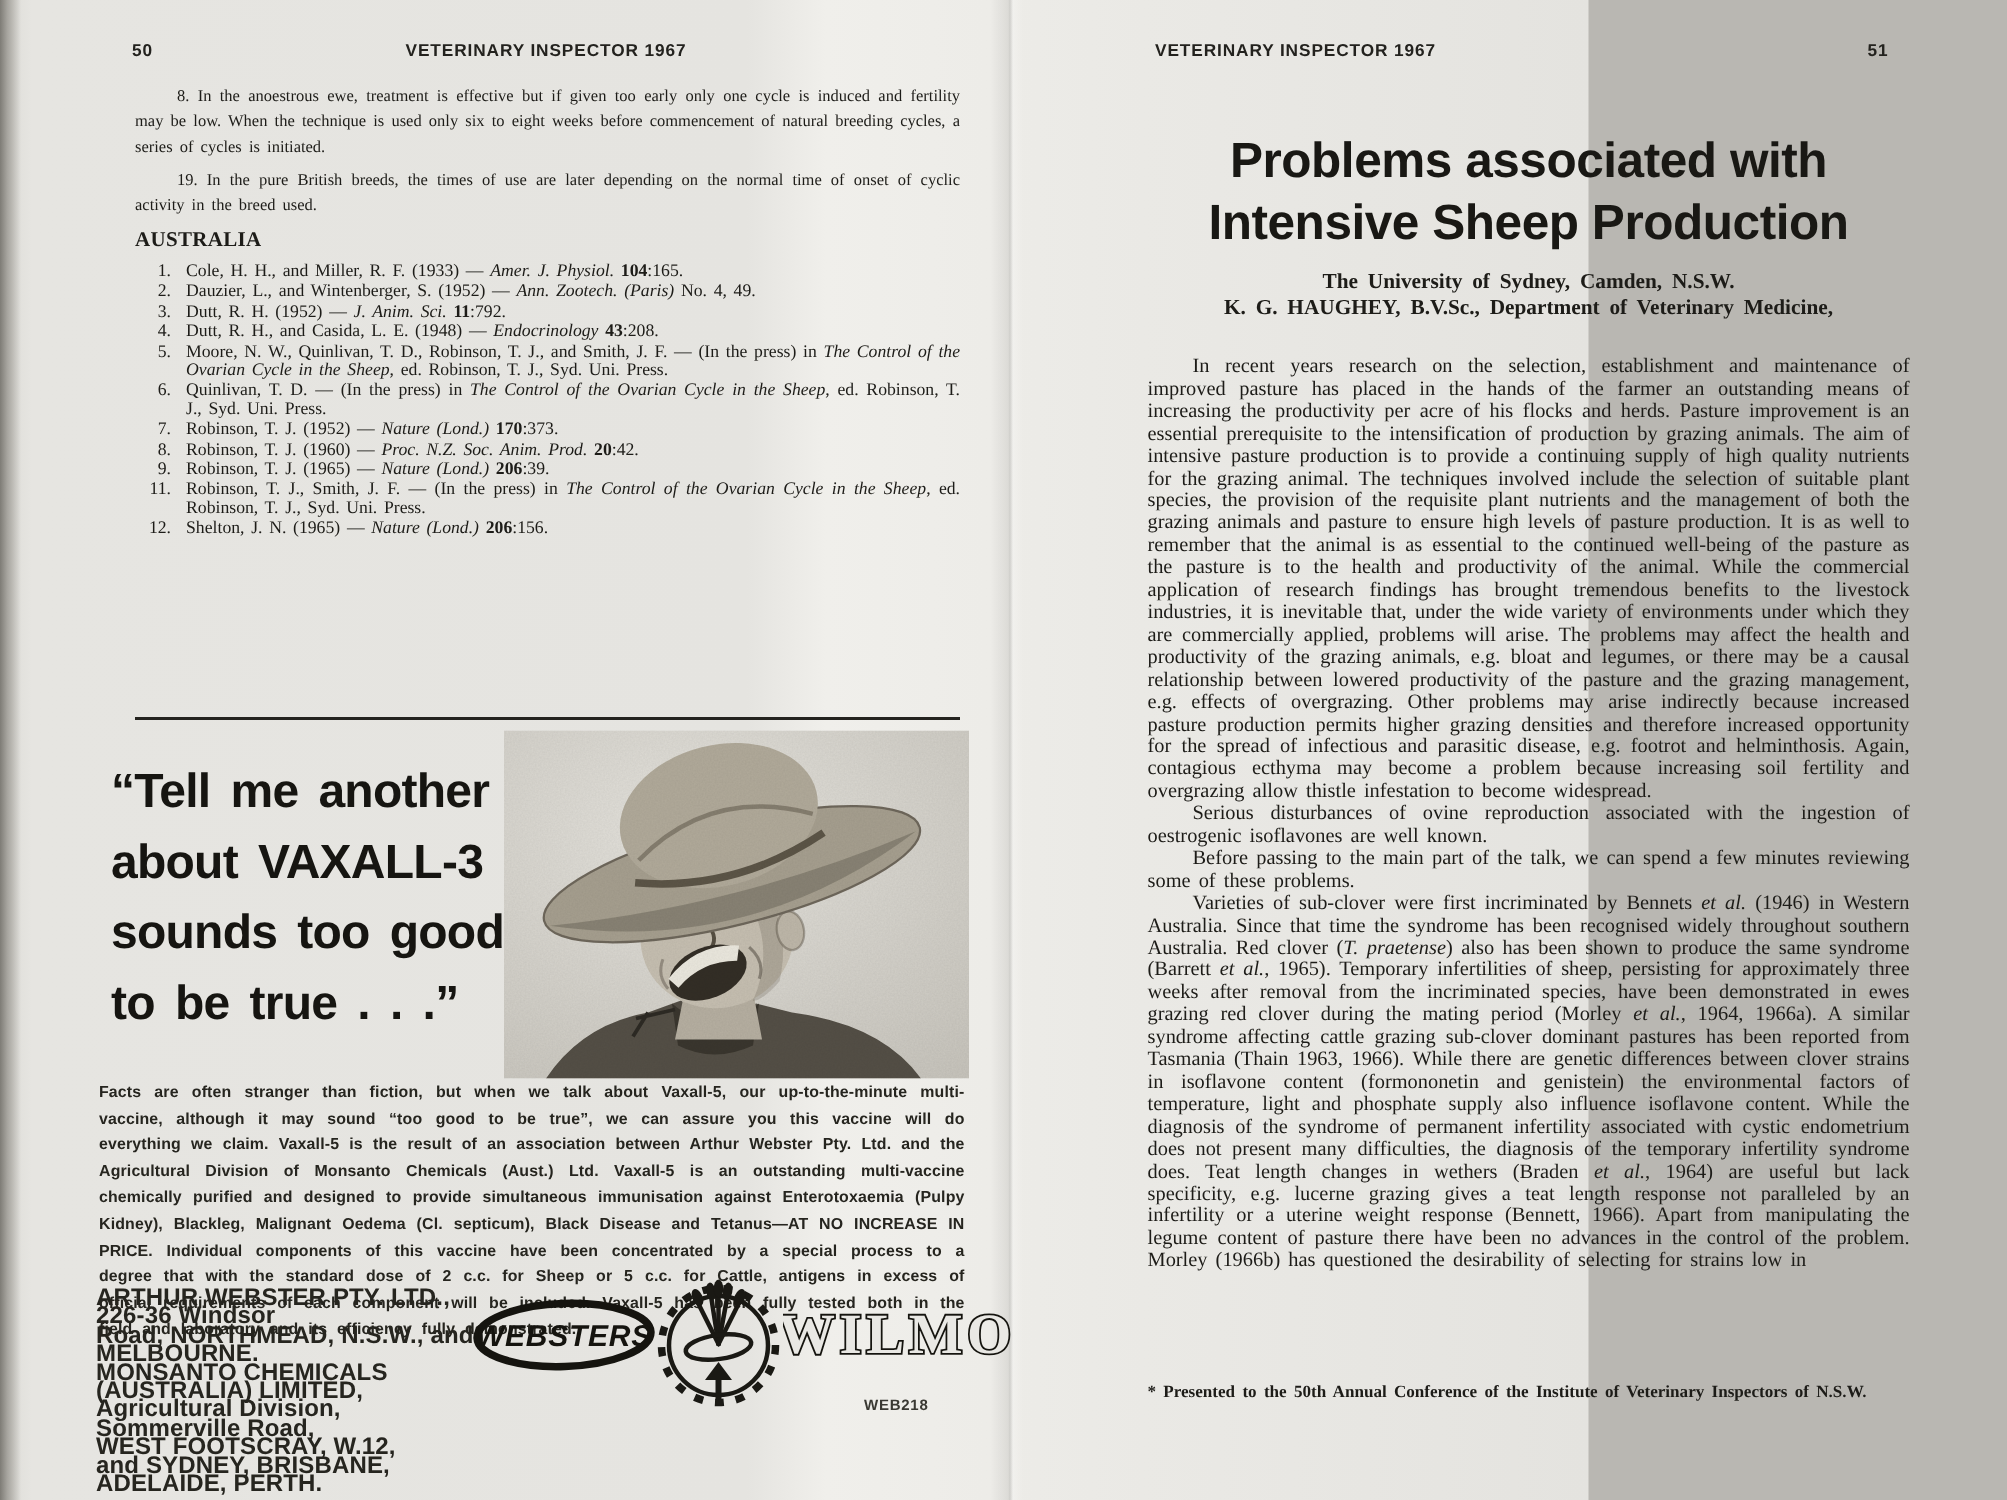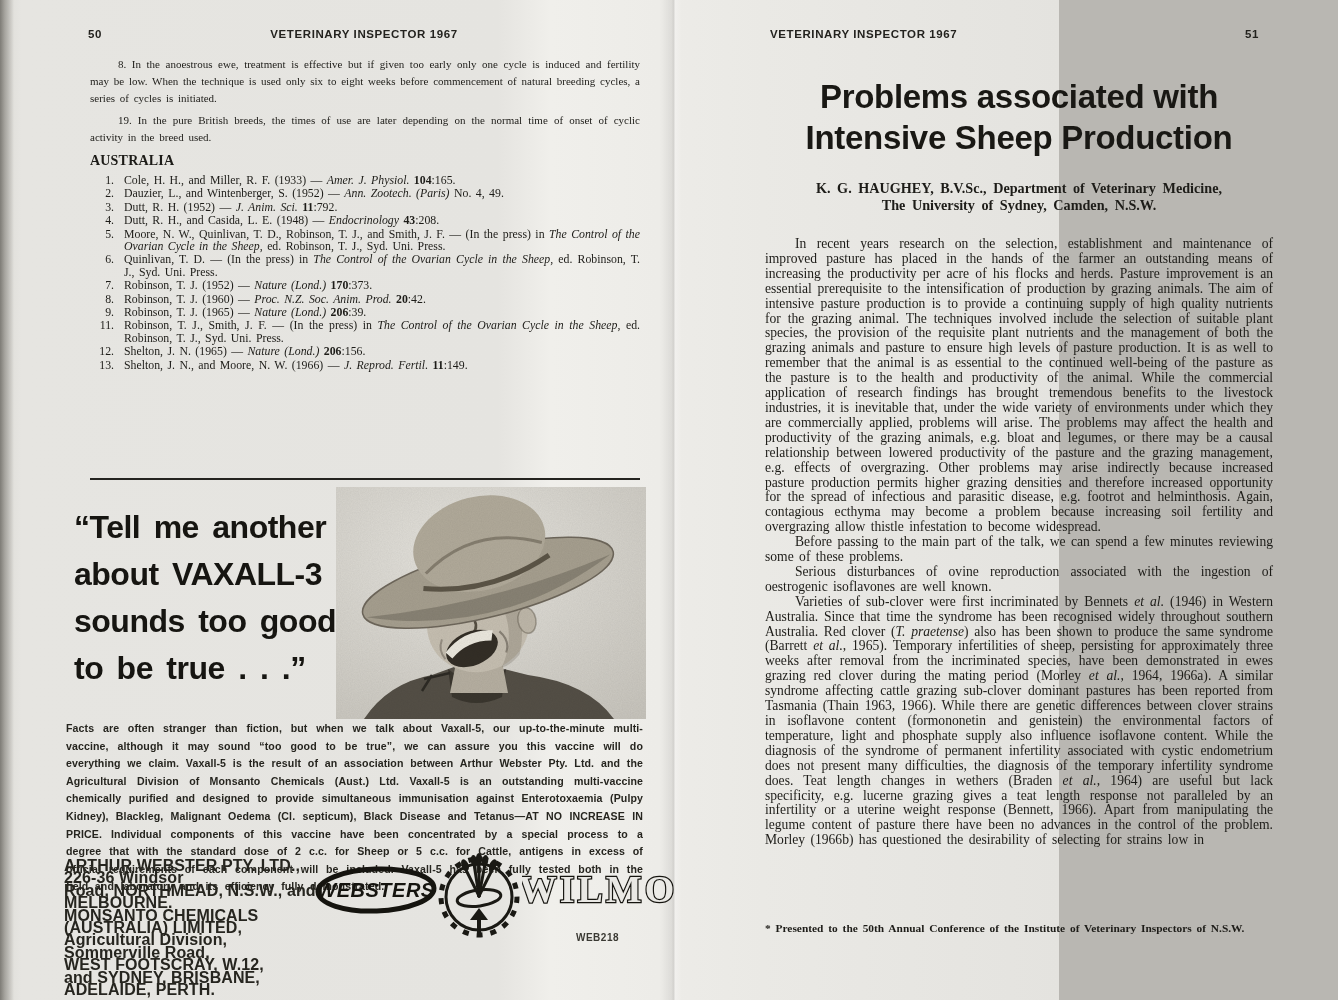--- a/index.html
+++ b/index.html
@@ -52,21 +52,21 @@
   .ad-footer-addr{position:absolute;left:64px;top:860px;width:262px;
     font-family:"Liberation Sans",sans-serif;font-weight:bold;font-size:16px;
     line-height:12.4px;color:#26251f;letter-spacing:.1px;}
   .logo-websters{position:absolute;left:314px;top:864px;width:124px;height:52px;}
   .logo-crest{position:absolute;left:434px;top:850px;width:90px;height:94px;}
   .logo-wilmo{position:absolute;left:522px;top:862px;width:152px;height:54px;}
   .print-code{position:absolute;left:576px;top:932px;
     font-family:"Liberation Sans",sans-serif;font-weight:bold;font-size:10px;color:#3a3933;letter-spacing:.5px;}
 
   
-  .article-title{position:absolute;left:765px;top:76px;width:508px;text-align:center;
+  .article-title{position:absolute;left:765px;top:86px;width:508px;text-align:center;
     font-family:"Liberation Sans",sans-serif;font-weight:bold;font-size:33px;
     line-height:41px;letter-spacing:-.3px;color:#191814;}
   .byline{position:absolute;left:765px;top:180px;width:508px;text-align:center;
     font-weight:bold;font-size:14.2px;line-height:17px;word-spacing:3px;}
   .right-col{position:absolute;left:765px;top:237px;width:508px;}
   .rp{font-size:13.6px;line-height:14.9px;text-align:justify;text-indent:30px;
     margin:0;word-spacing:2px;}
   .footnote{position:absolute;left:765px;top:922px;width:508px;
     font-weight:bold;font-size:11.4px;line-height:13px;text-align:justify;
     padding-left:13px;text-indent:-13px;word-spacing:2px;}
@@ -94,21 +94,20 @@
         <div class="ref"><span class="ref-num">2.</span><span>Dauzier, L., and Wintenberger, S. (1952) — </span><span class="it">Ann. Zootech. (Paris) </span><span>No. 4, 49.</span></div>
         <div class="ref"><span class="ref-num">3.</span><span>Dutt, R. H. (1952) — </span><span class="it">J. Anim. Sci. </span><span class="bd">11</span><span>:792.</span></div>
         <div class="ref"><span class="ref-num">4.</span><span>Dutt, R. H., and Casida, L. E. (1948) — </span><span class="it">Endocrinology </span><span class="bd">43</span><span>:208.</span></div>
         <div class="ref"><span class="ref-num">5.</span><span>Moore, N. W., Quinlivan, T. D., Robinson, T. J., and Smith, J. F. — (In the press) in </span><span class="it">The Control of the Ovarian Cycle in the Sheep</span><span>, ed. Robinson, T. J., Syd. Uni. Press.</span></div>
         <div class="ref"><span class="ref-num">6.</span><span>Quinlivan, T. D. — (In the press) in </span><span class="it">The Control of the Ovarian Cycle in the Sheep</span><span>, ed. Robinson, T. J., Syd. Uni. Press.</span></div>
         <div class="ref"><span class="ref-num">7.</span><span>Robinson, T. J. (1952) — </span><span class="it">Nature (Lond.) </span><span class="bd">170</span><span>:373.</span></div>
         <div class="ref"><span class="ref-num">8.</span><span>Robinson, T. J. (1960) — </span><span class="it">Proc. N.Z. Soc. Anim. Prod. </span><span class="bd">20</span><span>:42.</span></div>
         <div class="ref"><span class="ref-num">9.</span><span>Robinson, T. J. (1965) — </span><span class="it">Nature (Lond.) </span><span class="bd">206</span><span>:39.</span></div>
         <div class="ref"><span class="ref-num">11.</span><span>Robinson, T. J., Smith, J. F. — (In the press) in </span><span class="it">The Control of the Ovarian Cycle in the Sheep</span><span>, ed. Robinson, T. J., Syd. Uni. Press.</span></div>
         <div class="ref"><span class="ref-num">12.</span><span>Shelton, J. N. (1965) — </span><span class="it">Nature (Lond.) </span><span class="bd">206</span><span>:156.</span></div>
-        <div class="ref"><span class="ref-num">13.</span><span>Shelton, J. N., and Moore, N. W. (1966) — </span><span class="it">J. Reprod. Fertil. </span><span class="bd">11</span><span>:149.</span></div>
       </div>
   </div>
 
   <div class="hrule"></div>
 
   <div class="ad-headline">
       <div>“Tell me another</div>
       <div>about VAXALL-3</div>
       <div>sounds too good</div>
       <div>to be true . . .”</div>
@@ -217,25 +216,25 @@
     <span class="rh-title">VETERINARY INSPECTOR 1967</span>
     <span class="pgnum">51</span>
   </div>
 
   <div class="article-title">
     <div>Problems associated with</div>
     <div>Intensive Sheep Production</div>
   </div>
 
   <div class="byline">
+    <div>The University of Sydney, Camden, N.S.W.</div>
     <div>K. G. HAUGHEY, B.V.Sc., Department of Veterinary Medicine,</div>
-    <div>The University of Sydney, Camden, N.S.W.</div>
   </div>
 
   <div class="right-col">
       <div class="rp"><span>In recent years research on the selection, establishment and maintenance of improved pasture has placed in the hands of the farmer an outstanding means of increasing the productivity per acre of his flocks and herds. Pasture improvement is an essential prerequisite to the intensification of production by grazing animals. The aim of intensive pasture production is to provide a continuing supply of high quality nutrients for the grazing animal. The techniques involved include the selection of suitable plant species, the provision of the requisite plant nutrients and the management of both the grazing animals and pasture to ensure high levels of pasture production. It is as well to remember that the animal is as essential to the continued well-being of the pasture as the pasture is to the health and productivity of the animal. While the commercial application of research findings has brought tremendous benefits to the livestock industries, it is inevitable that, under the wide variety of environments under which they are commercially applied, problems will arise. The problems may affect the health and productivity of the grazing animals, e.g. bloat and legumes, or there may be a causal relationship between lowered productivity of the pasture and the grazing management, e.g. effects of overgrazing. Other problems may arise indirectly because increased pasture production permits higher grazing densities and therefore increased opportunity for the spread of infectious and parasitic disease, e.g. footrot and helminthosis. Again, contagious ecthyma may become a problem because increasing soil fertility and overgrazing allow thistle infestation to become widespread.</span></div>
+      <div class="rp"><span>Serious disturbances of ovine reproduction associated with the ingestion of oestrogenic isoflavones are well known.</span></div>
       <div class="rp"><span>Before passing to the main part of the talk, we can spend a few minutes reviewing some of these problems.</span></div>
-      <div class="rp"><span>Serious disturbances of ovine reproduction associated with the ingestion of oestrogenic isoflavones are well known.</span></div>
       <div class="rp"><span>Varieties of sub-clover were first incriminated by Bennets </span><span class="it">et al.</span><span> (1946) in Western Australia. Since that time the syndrome has been recognised widely throughout southern Australia. Red clover (</span><span class="it">T. praetense</span><span>) also has been shown to produce the same syndrome (Barrett </span><span class="it">et al.</span><span>, 1965). Temporary infertilities of sheep, persisting for approximately three weeks after removal from the incriminated species, have been demonstrated in ewes grazing red clover during the mating period (Morley </span><span class="it">et al.</span><span>, 1964, 1966a). A similar syndrome affecting cattle grazing sub-clover dominant pastures has been reported from Tasmania (Thain 1963, 1966). While there are genetic differences between clover strains in isoflavone content (formononetin and genistein) the environmental factors of temperature, light and phosphate supply also influence isoflavone content. While the diagnosis of the syndrome of permanent infertility associated with cystic endometrium does not present many difficulties, the diagnosis of the temporary infertility syndrome does. Teat length changes in wethers (Braden </span><span class="it">et al.</span><span>, 1964) are useful but lack specificity, e.g. lucerne grazing gives a teat length response not paralleled by an infertility or a uterine weight response (Bennett, 1966). Apart from manipulating the legume content of pasture there have been no advances in the control of the problem. Morley (1966b) has questioned the desirability of selecting for strains low in</span></div>
     </div>
 
   <div class="footnote">* Presented to the 50th Annual Conference of the Institute of Veterinary Inspectors of N.S.W.</div>
 </div>
 
 </body></html>

